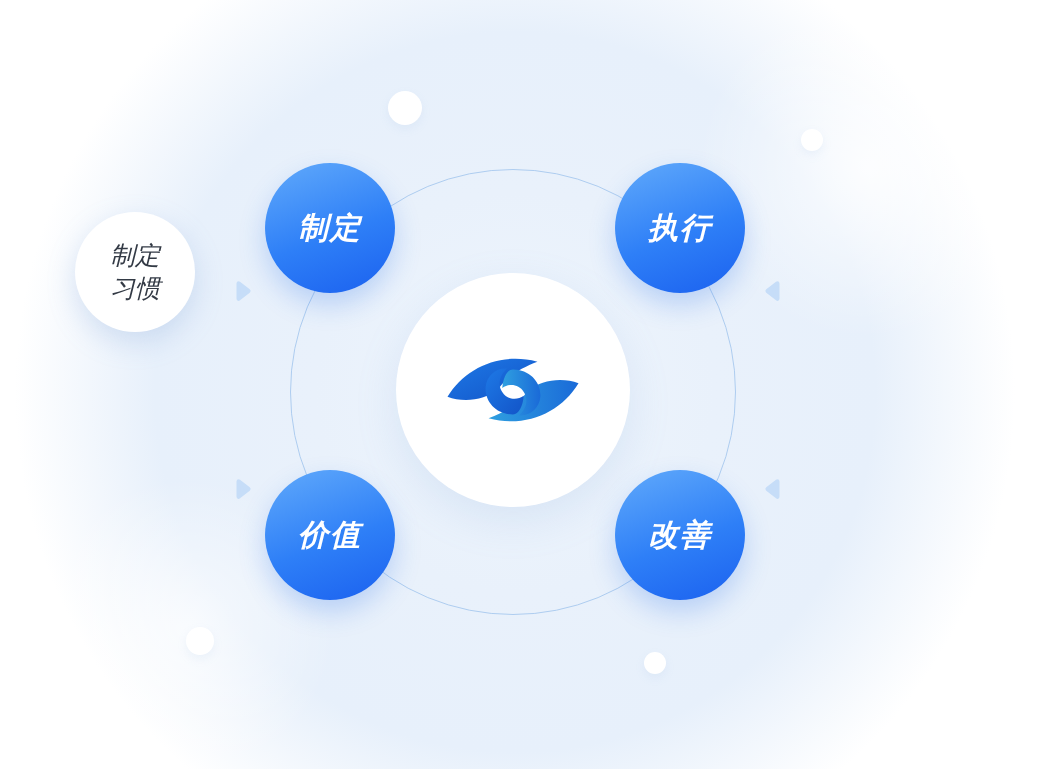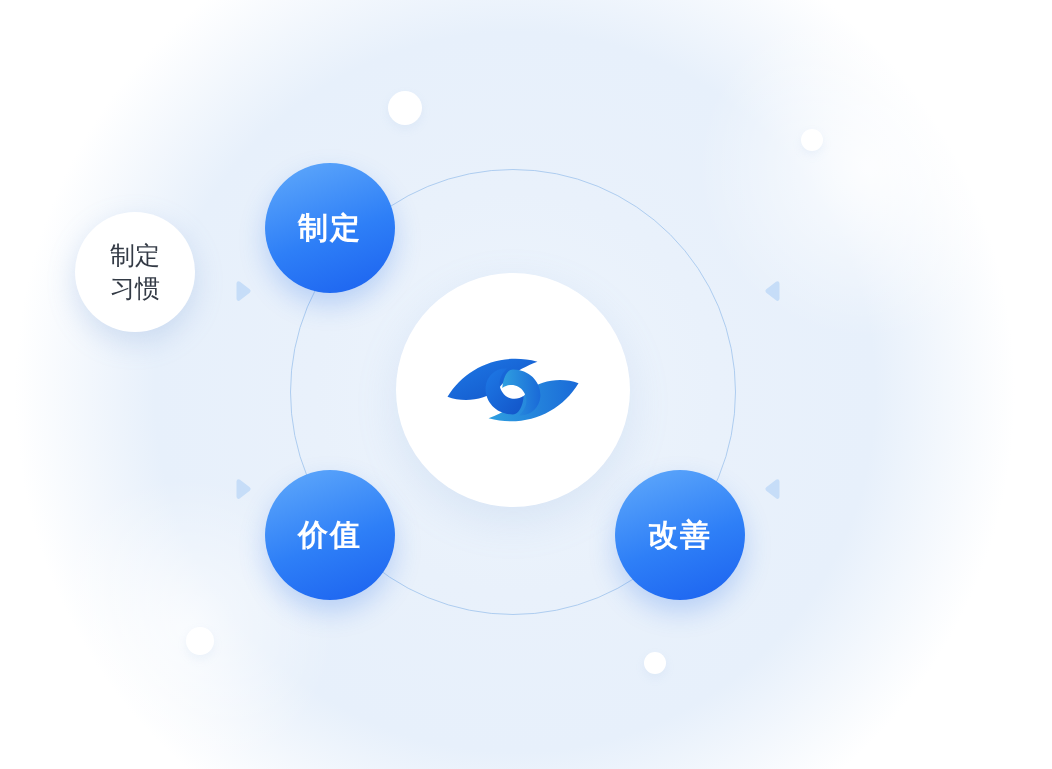--- a/index.html
+++ b/index.html
@@ -6,20 +6,21 @@
   .stage{
     position:relative;
     width:1032px;height:769px;
     overflow:hidden;
     font-family:"Liberation Sans", sans-serif;
     background-color:#ffffff;
     background-image:
       radial-gradient(circle 170px at 868px 168px, rgba(255,255,255,0.8), rgba(255,255,255,0) 100%),
       radial-gradient(circle 150px at 185px 628px, rgba(255,255,255,0.65), rgba(255,255,255,0) 100%),
       radial-gradient(circle 500px at 515px 392px, #eef5fd 0%, #e9f1fb 40%, #e7f0fb 72%, rgba(231,240,251,0) 100%);
+    font-style: italic;
   }
   .bg-dot{
     position:absolute;border-radius:50%;background:#ffffff;
     box-shadow:0 4px 10px rgba(150,180,220,0.12);
   }
   .dot1{left:388px;top:91px;width:34px;height:34px;}
   .dot2{left:801px;top:129px;width:22px;height:22px;}
   .dot3{left:186px;top:627px;width:28px;height:28px;}
   .dot4{left:644px;top:652px;width:22px;height:22px;}
 
@@ -95,20 +96,23 @@
       <path d="M8 52 C26 22 62 6 100 16 C84 22 70 30 60 44 C46 56 24 58 8 52 Z" fill="url(#lg1)"></path>
       <path d="M142 38 C124 68 88 84 50 74 C66 68 80 60 90 46 C104 34 126 32 142 38 Z" fill="url(#lg2)"></path>
       <path d="M75 24 C92 24 104 37 103 52 C102 64 92 72 81 71 C89 64 91 54 86 47 C81 39 71 38 64 43 C65 32 69 24 75 24 Z" fill="url(#lg2)"></path>
       <path d="M75 70 C58 70 46 57 47 42 C48 30 58 22 69 23 C61 30 59 40 64 47 C69 55 79 56 86 51 C85 62 81 70 75 70 Z" fill="url(#lg1)"></path>
     </svg>
   </div>
 
   <div class="node n1">
     <span>制定</span>
   </div>
+  <div class="node n2">
+    <span>执行</span>
+  </div>
   <div class="node n3">
     <span>价值</span>
   </div>
   <div class="node n4">
     <span>改善</span>
   </div>
 
   <div class="satellite s1">
     <div class="line">制定</div>
     <div class="line">习惯</div>

